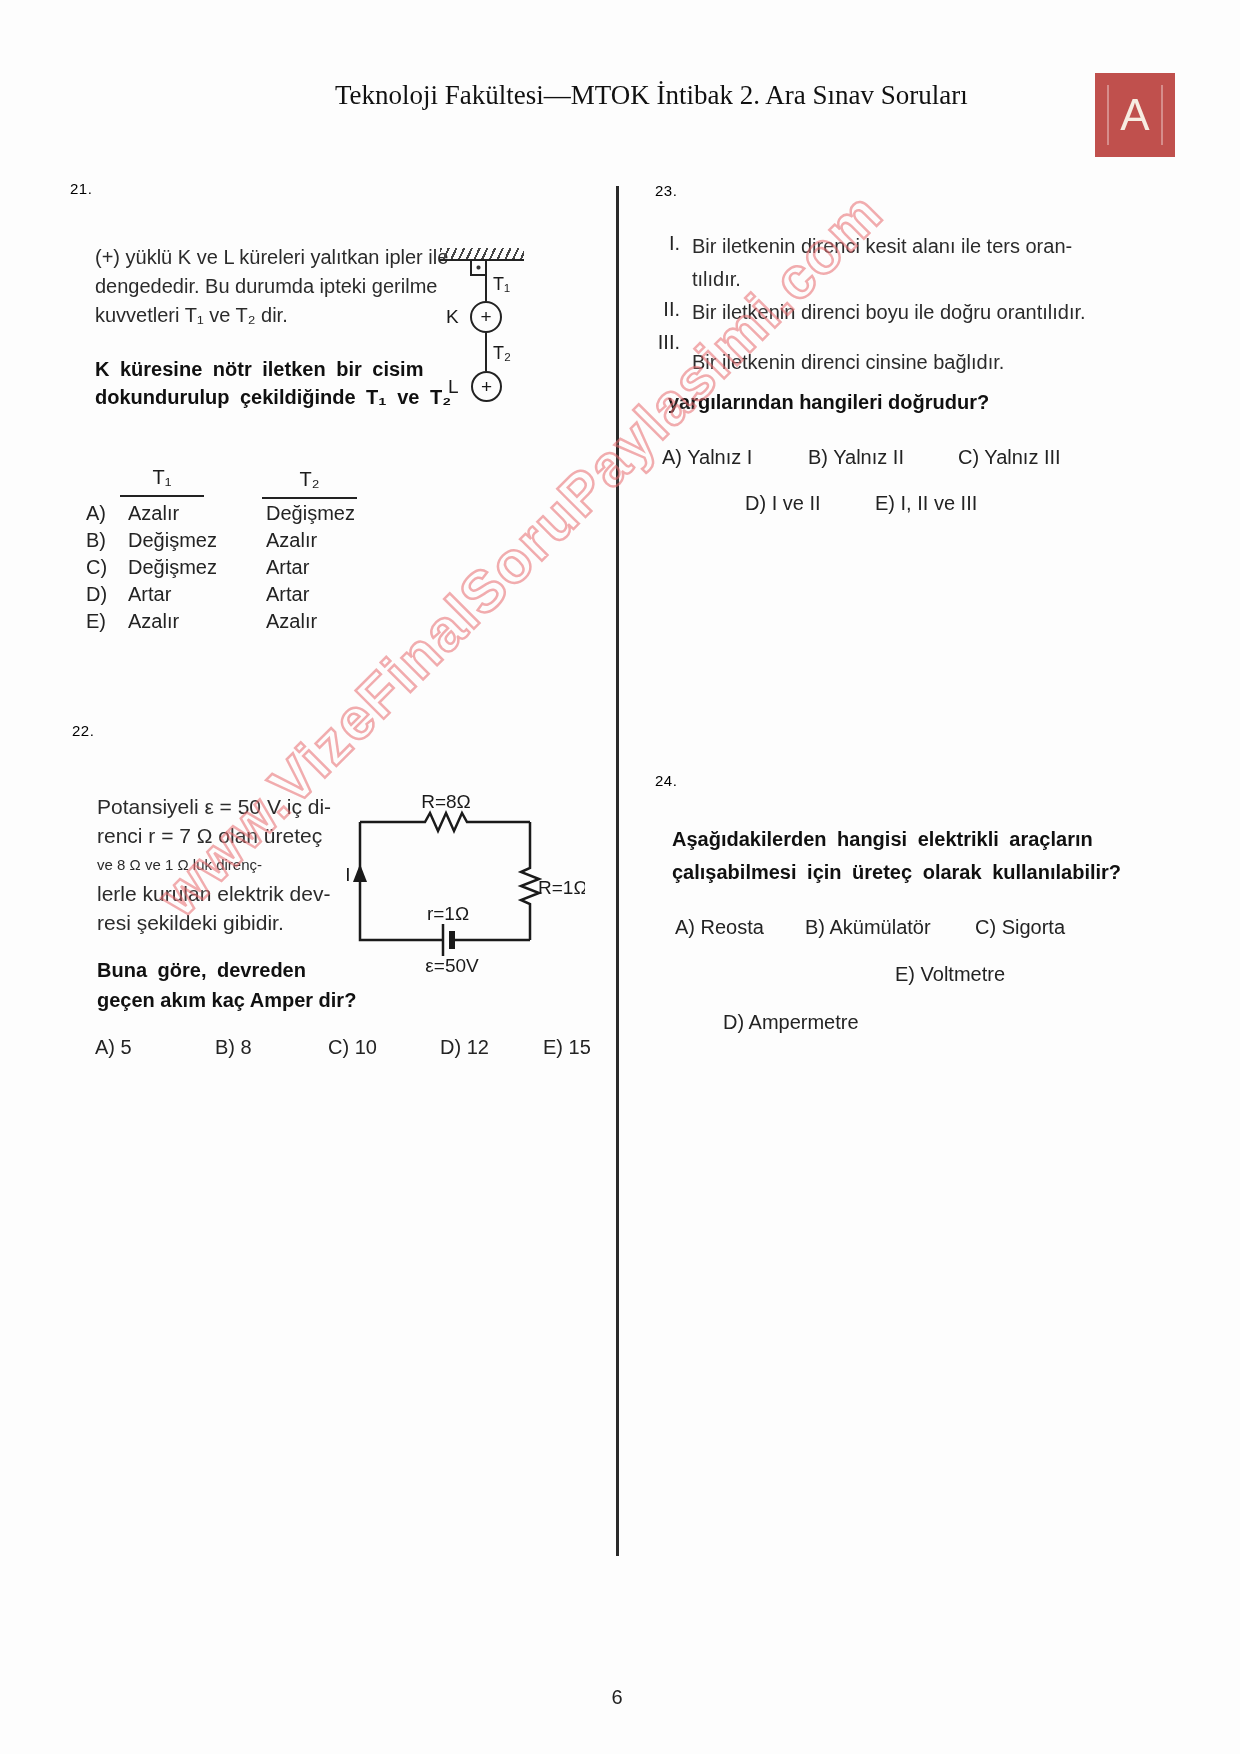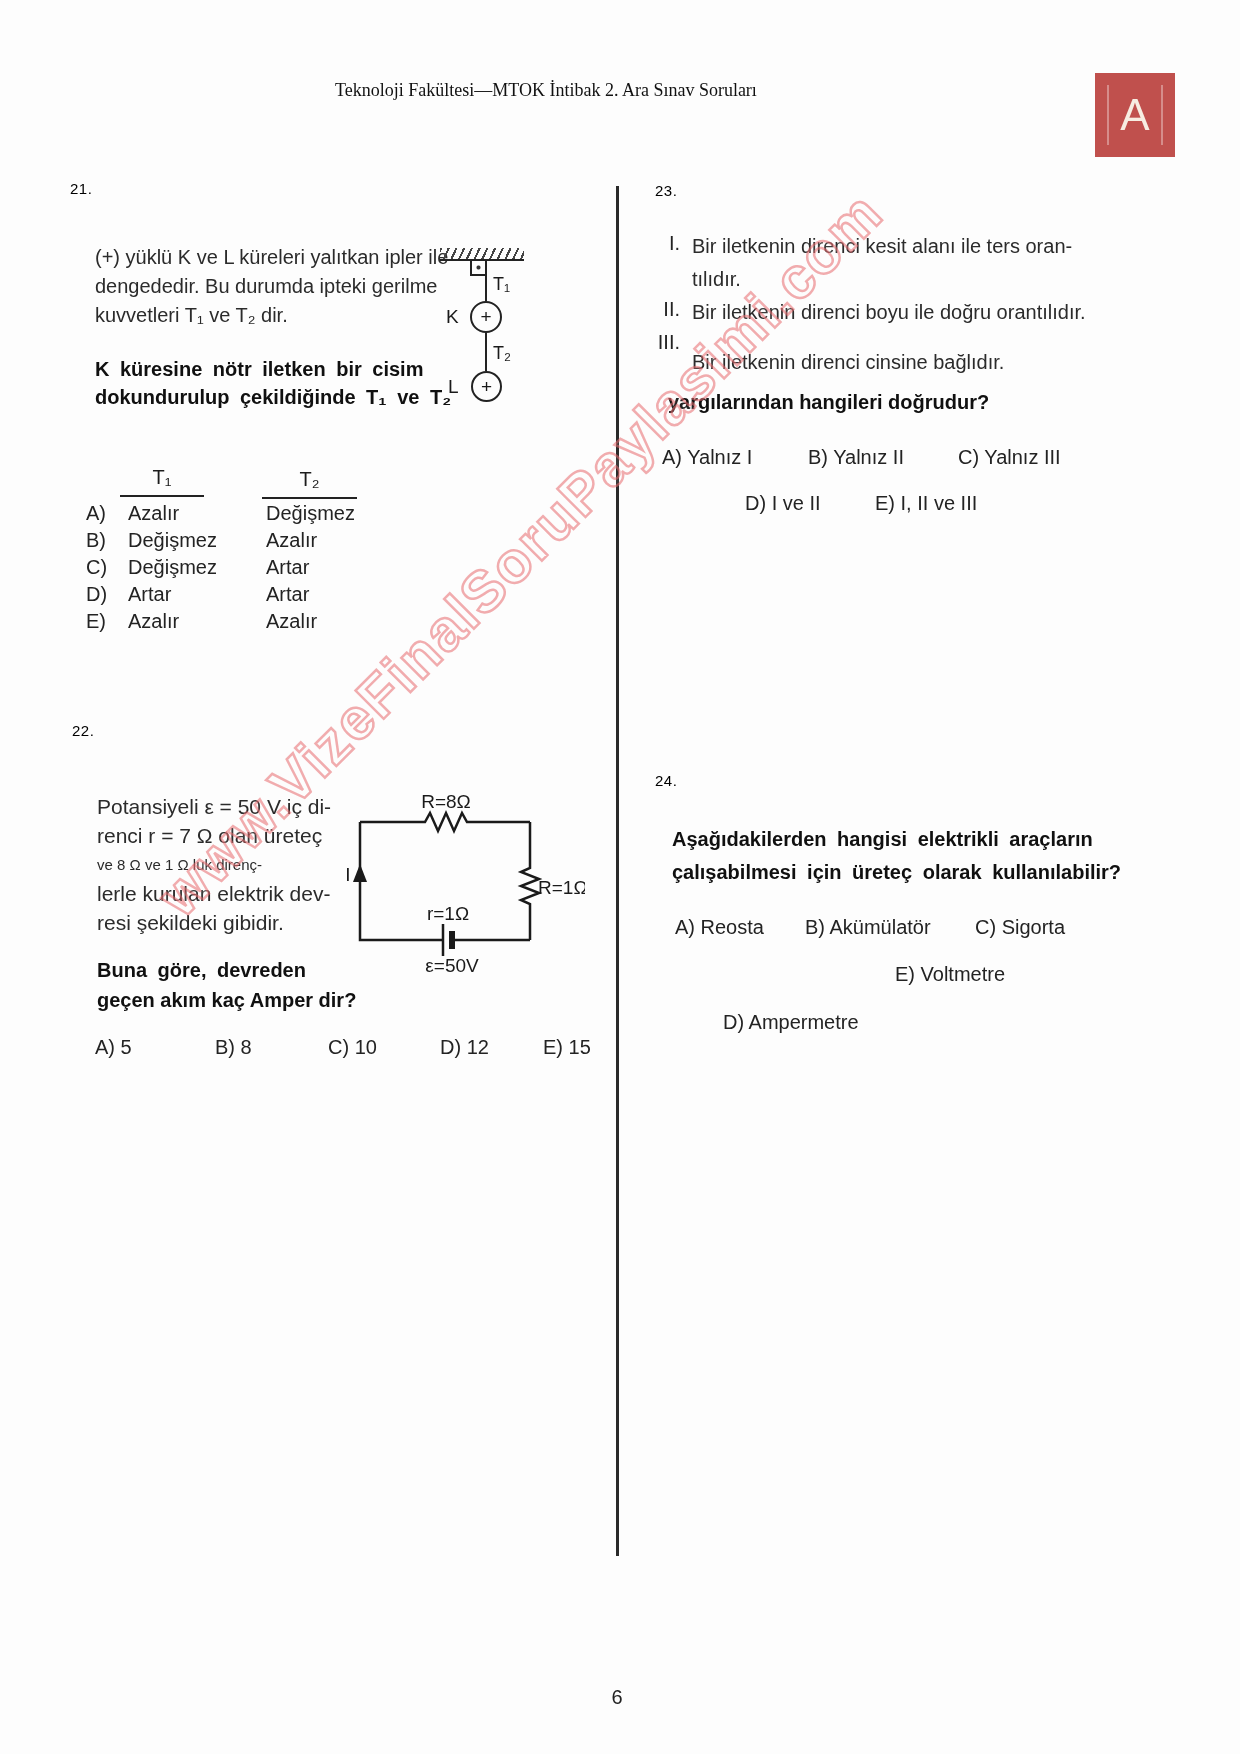--- a/index.html
+++ b/index.html
@@ -45,21 +45,21 @@
   }
   .sublabel{font-size:18px;color:#1a1a1a;}
   svg text{font-family:"Liberation Sans",sans-serif;font-size:19px;fill:#1a1a1a;stroke:none;}
   .pagenum{font-size:20px;color:#222;text-align:center;}
 </style>
 </head>
 <body>
 
 <div class="page">
 
-  <div class="abs serif" style="left:335px;top:80px;font-size:18px;color:#111;">Teknoloji Fakültesi—MTOK İntibak 2. Ara Sınav Soruları</div>
+  <div class="abs serif" style="left:335px;top:80px;font-size:27px;color:#111;">Teknoloji Fakültesi—MTOK İntibak 2. Ara Sınav Soruları</div>
   <div class="abs booklet" style="left:1095px;top:73px;width:80px;height:84px;">
     <span class="bar" style="left:12px;"></span>
     <span class="letter">A</span>
     <span class="bar" style="right:12px;"></span>
   </div>
 
   <div class="abs divider" style="left:616px;top:186px;height:1370px;"></div>
 
   <div class="abs watermark">www.VizeFinalSoruPaylasimi.com</div>
 

